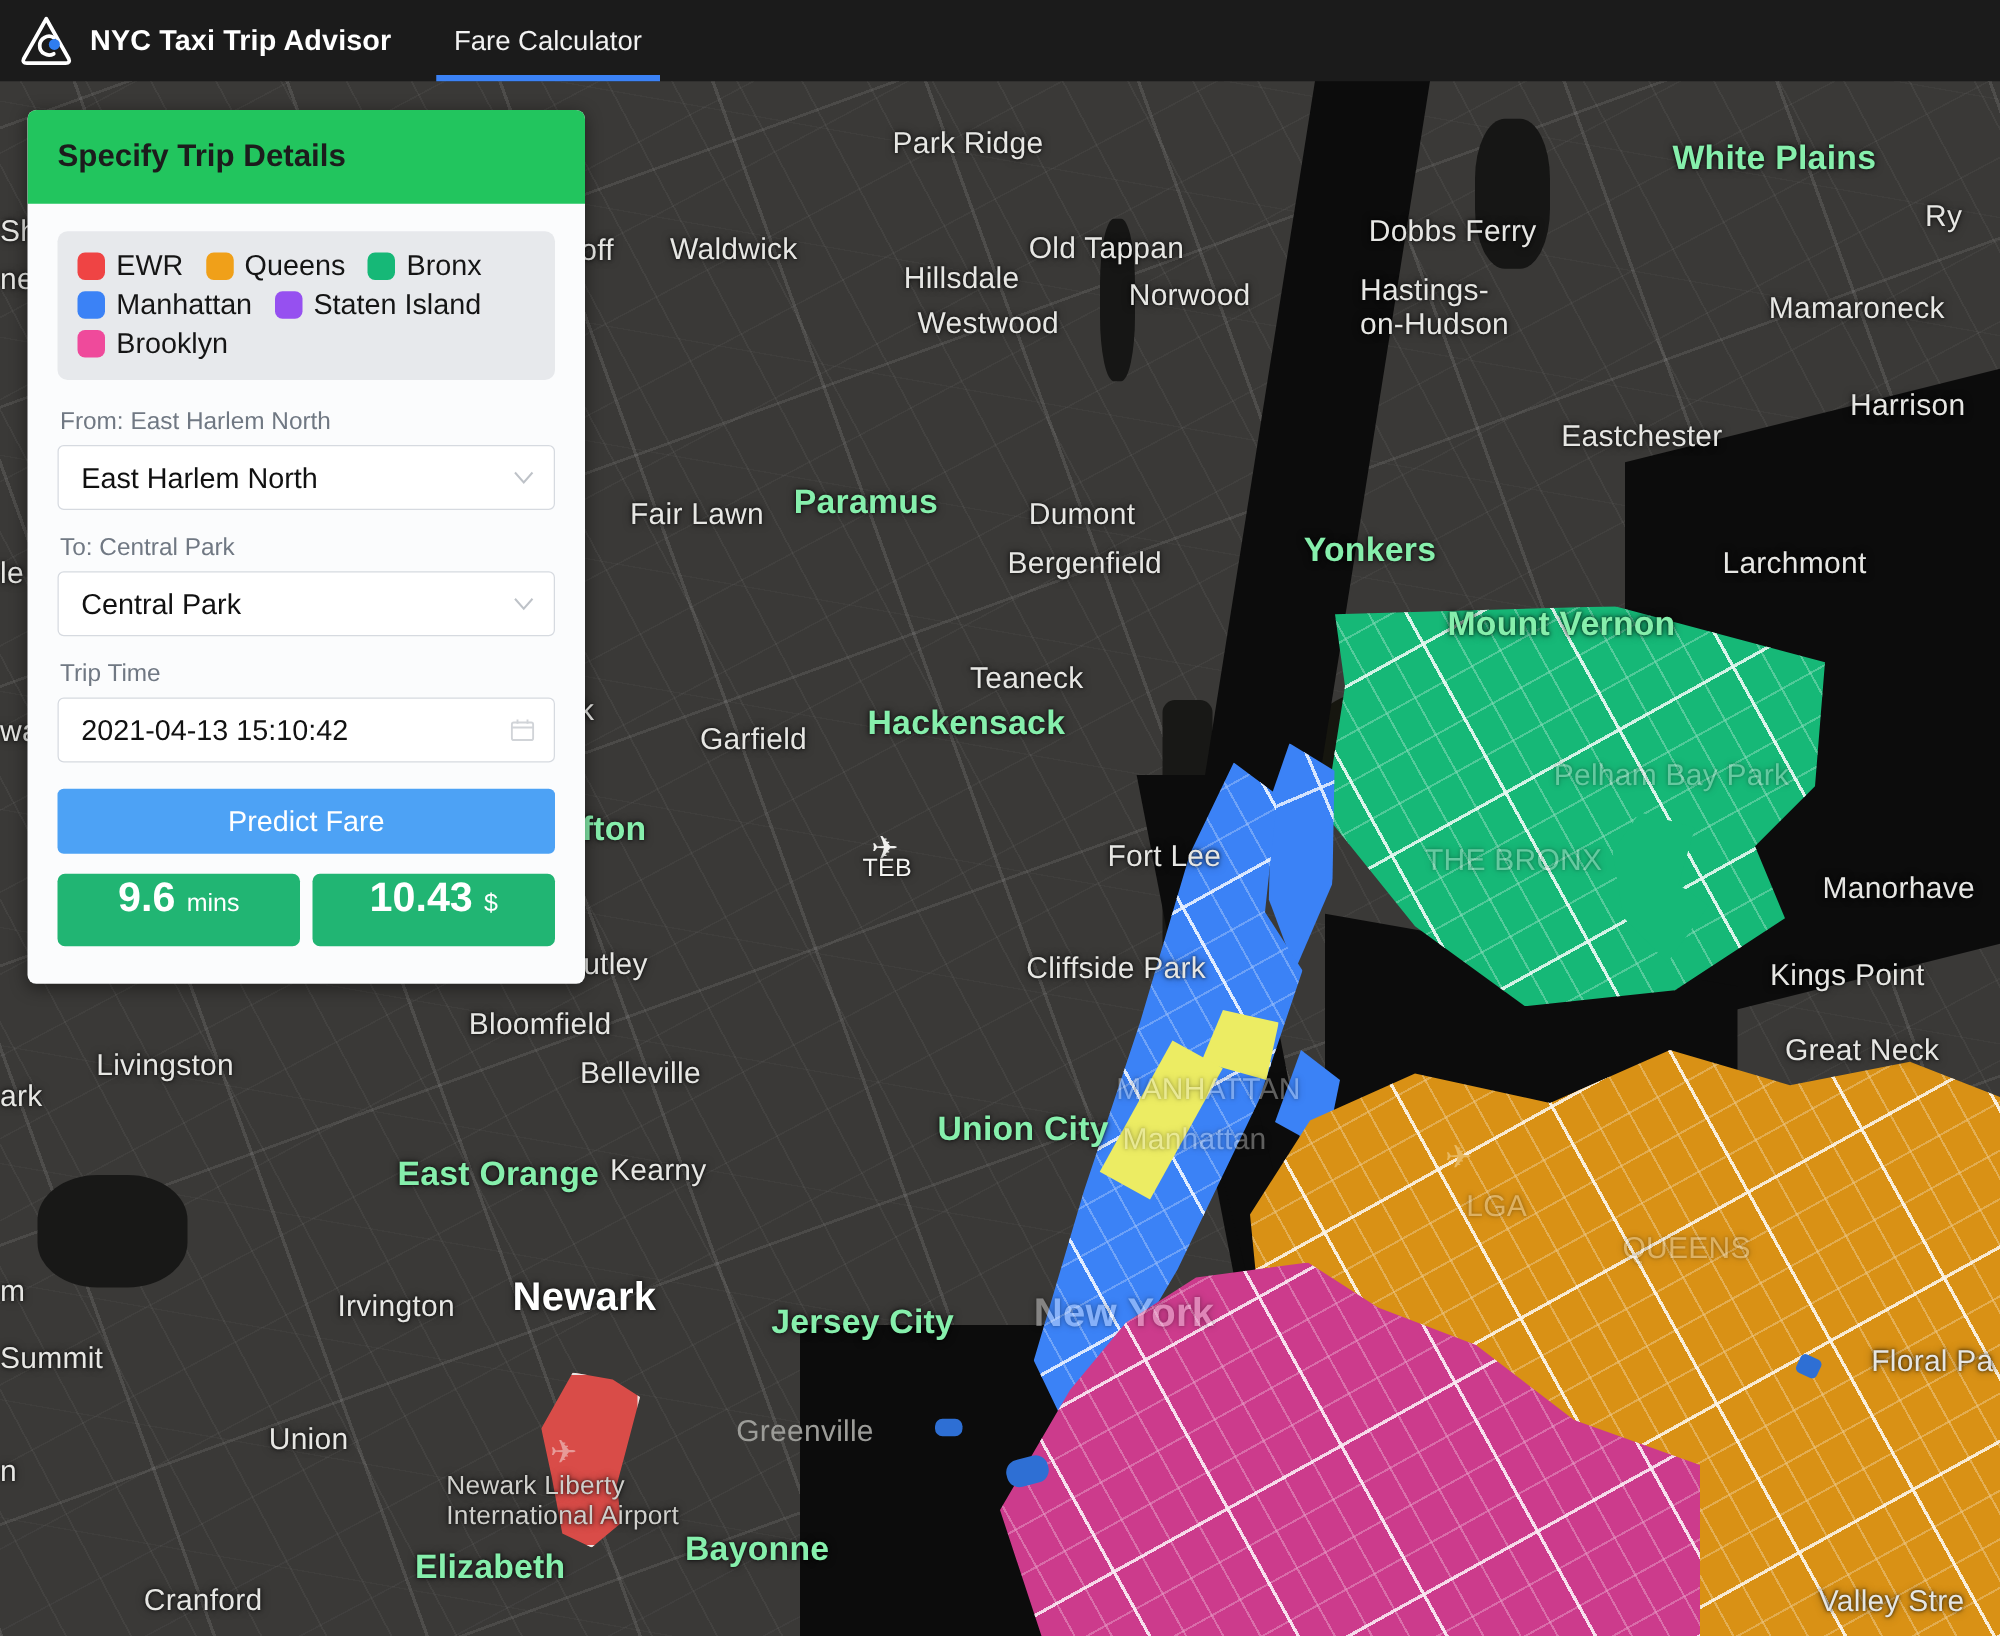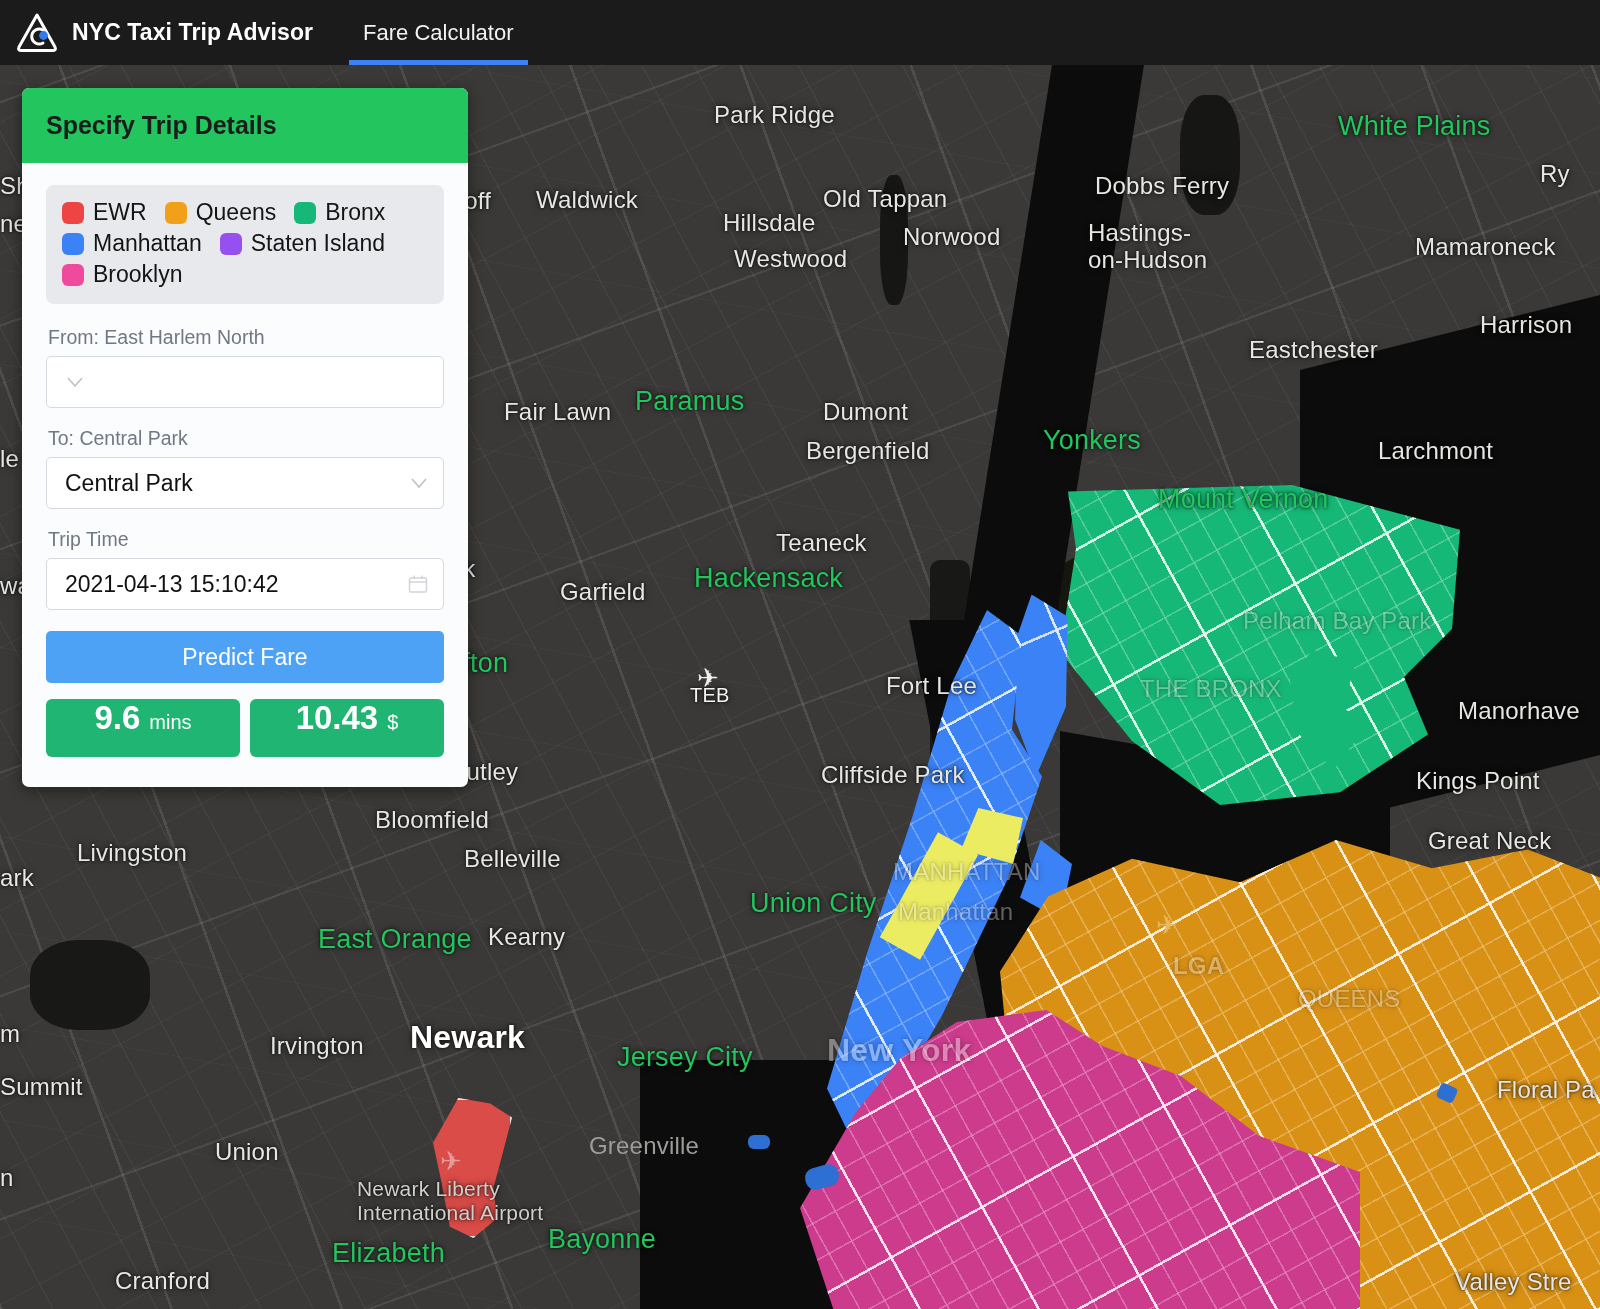--- a/index.html
+++ b/index.html
@@ -58,21 +58,21 @@
   .lbl {
     position:absolute;
     white-space:nowrap;
     color:#e7e7e5;
     text-shadow:0 0 3px rgba(0,0,0,.85), 0 0 7px rgba(0,0,0,.5);
     letter-spacing:.2px;
     pointer-events:none;
   }
   .lbl.s1 { font-size:21px; color:#cfcfcb; font-weight:400; }
   .lbl.s2 { font-size:24px; color:#e6e6e3; font-weight:400; }
-  .lbl.s3 { font-size:27px; color:#22c55e; font-weight:400; }
+  .lbl.s3 { font-size:27px; color:#86efac; font-weight:700; }
   .lbl.s4 { font-size:32px; color:#ffffff; font-weight:700; }
   .lbl.dim  { color:#9c9c98; text-shadow:none; }
   .lbl.ghost{ opacity:.38; }
   .lbl.two  { white-space:pre-line; line-height:1.12; }
   .lbl.airport-code { font-size:20px; color:#f4f4f2; font-weight:400; text-align:right; }
   .plane { position:absolute; font-size:26px; color:#f0f0ee; line-height:1; }
 
   
   #topbar {
     position:absolute; top:0; left:0; width:1600px; height:65px;
@@ -267,21 +267,21 @@
       <div class="lbl s2" style="left: 449px; top: 758px;">Nutley</div>
       <div class="lbl s2" style="left: 375px; top: 806px;">Bloomfield</div>
       <div class="lbl s2" style="left: 464px; top: 845px;">Belleville</div>
       <div class="lbl s2" style="left: 77px; top: 839px;">Livingston</div>
       <div class="lbl s2" style="left: 0px; top: 864px;">ark</div>
       <div class="lbl s3" style="left: 750px; top: 888px;">Union City</div>
       <div class="lbl s2 ghost" style="left: 893px; top: 858px;">MANHATTAN</div>
       <div class="lbl s2 ghost" style="left: 898px; top: 898px;">Manhattan</div>
       <div class="lbl s3" style="left: 318px; top: 924px;">East Orange</div>
       <div class="lbl s2" style="left: 488px; top: 923px;">Kearny</div>
-      <div class="lbl s2 ghost" style="left: 1173px; top: 952px; font-weight: bold;">LGA</div>
+      <div class="lbl s2 ghost" style="left: 1173px; top: 952px;">LGA</div>
       <div class="lbl s2 ghost" style="left: 1298px; top: 985px;">QUEENS</div>
       <div class="lbl s4" style="left: 410px; top: 1019px;">Newark</div>
       <div class="lbl s2" style="left: 270px; top: 1032px;">Irvington</div>
       <div class="lbl s3" style="left: 617px; top: 1042px;">Jersey City</div>
       <div class="lbl s4 ghost" style="left: 827px; top: 1032px;">New York</div>
       <div class="lbl s2" style="left: 0px; top: 1073px;">Summit</div>
       <div class="lbl s2" style="left: 0px; top: 1020px;">m</div>
       <div class="lbl s2" style="left: 215px; top: 1138px;">Union</div>
       <div class="lbl s2 dim" style="left: 589px; top: 1132px;">Greenville</div>
       <div class="lbl s1 two" style="left: 357px; top: 1177px;">Newark Liberty
@@ -339,20 +339,21 @@
           <span class="t">Staten Island</span>
         </div>
         <div class="legend-item">
           <div class="sw" style="background: rgb(239, 74, 155);"></div>
           <span class="t">Brooklyn</span>
         </div>
       </div>
 
     <div class="field-label">From: East Harlem North</div>
     <div class="select">
+      <div class="val">East Harlem North</div>
       <svg class="chev" viewBox="0 0 20 20">
         <path d="M3 6 L10 14 L17 6" fill="none" stroke="#8a929c" stroke-width="1.6"></path>
       </svg>
     </div>
 
     <div class="field-label t2">To: Central Park</div>
     <div class="select">
       <div class="val">Central Park</div>
       <svg class="chev" viewBox="0 0 20 20">
         <path d="M3 6 L10 14 L17 6" fill="none" stroke="#8a929c" stroke-width="1.6"></path>

